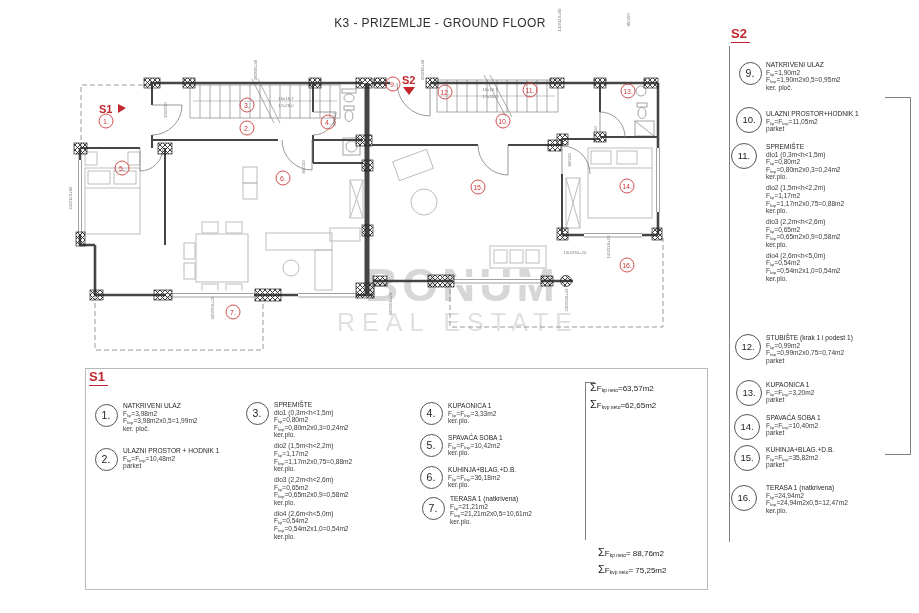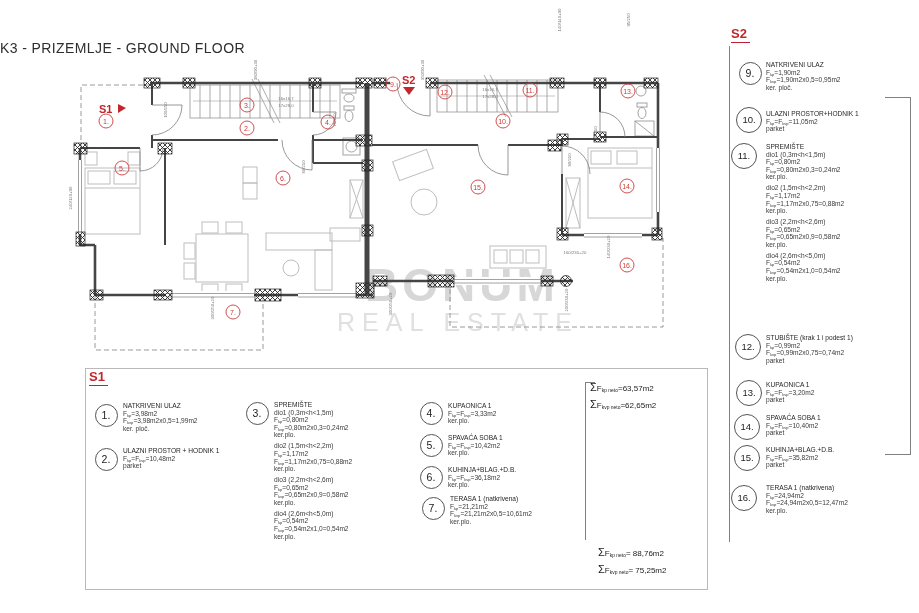--- a/index.html
+++ b/index.html
@@ -1,19 +1,19 @@
 <!DOCTYPE html>
 <html><head>
 <meta charset="utf-8">
 <style>
   html,body{margin:0;padding:0}
   body{width:919px;height:613px;position:relative;background:#fff;overflow:hidden;
        font-family:"Liberation Sans",sans-serif;color:#333}
-  #title{position:absolute;left:0;top:40px;width:880px;text-align:left;
-         font-size:14px;letter-spacing:.4px;color:#2e2e2e}
+  #title{position:absolute;left:0;top:16px;width:880px;text-align:center;
+         font-size:12px;letter-spacing:.4px;color:#2e2e2e}
   #plan-svg{position:absolute;left:0;top:0}
   
   .lcirc{position:absolute;border:1.2px solid #555;border-radius:50%;background:#fff;
          text-align:center;color:#222;box-sizing:border-box;white-space:nowrap}
   .llines{position:absolute;white-space:nowrap}
   .lline{font-size:6.6px;line-height:7.6px;height:7.6px;color:#3a3a3a;white-space:nowrap}
   .ltitle{color:#1f1f1f}
   .lgap{height:3.4px}
   sub{font-size:.62em;vertical-align:-1.2px}
   .sum{position:absolute;font-size:8px;color:#222;white-space:nowrap}

